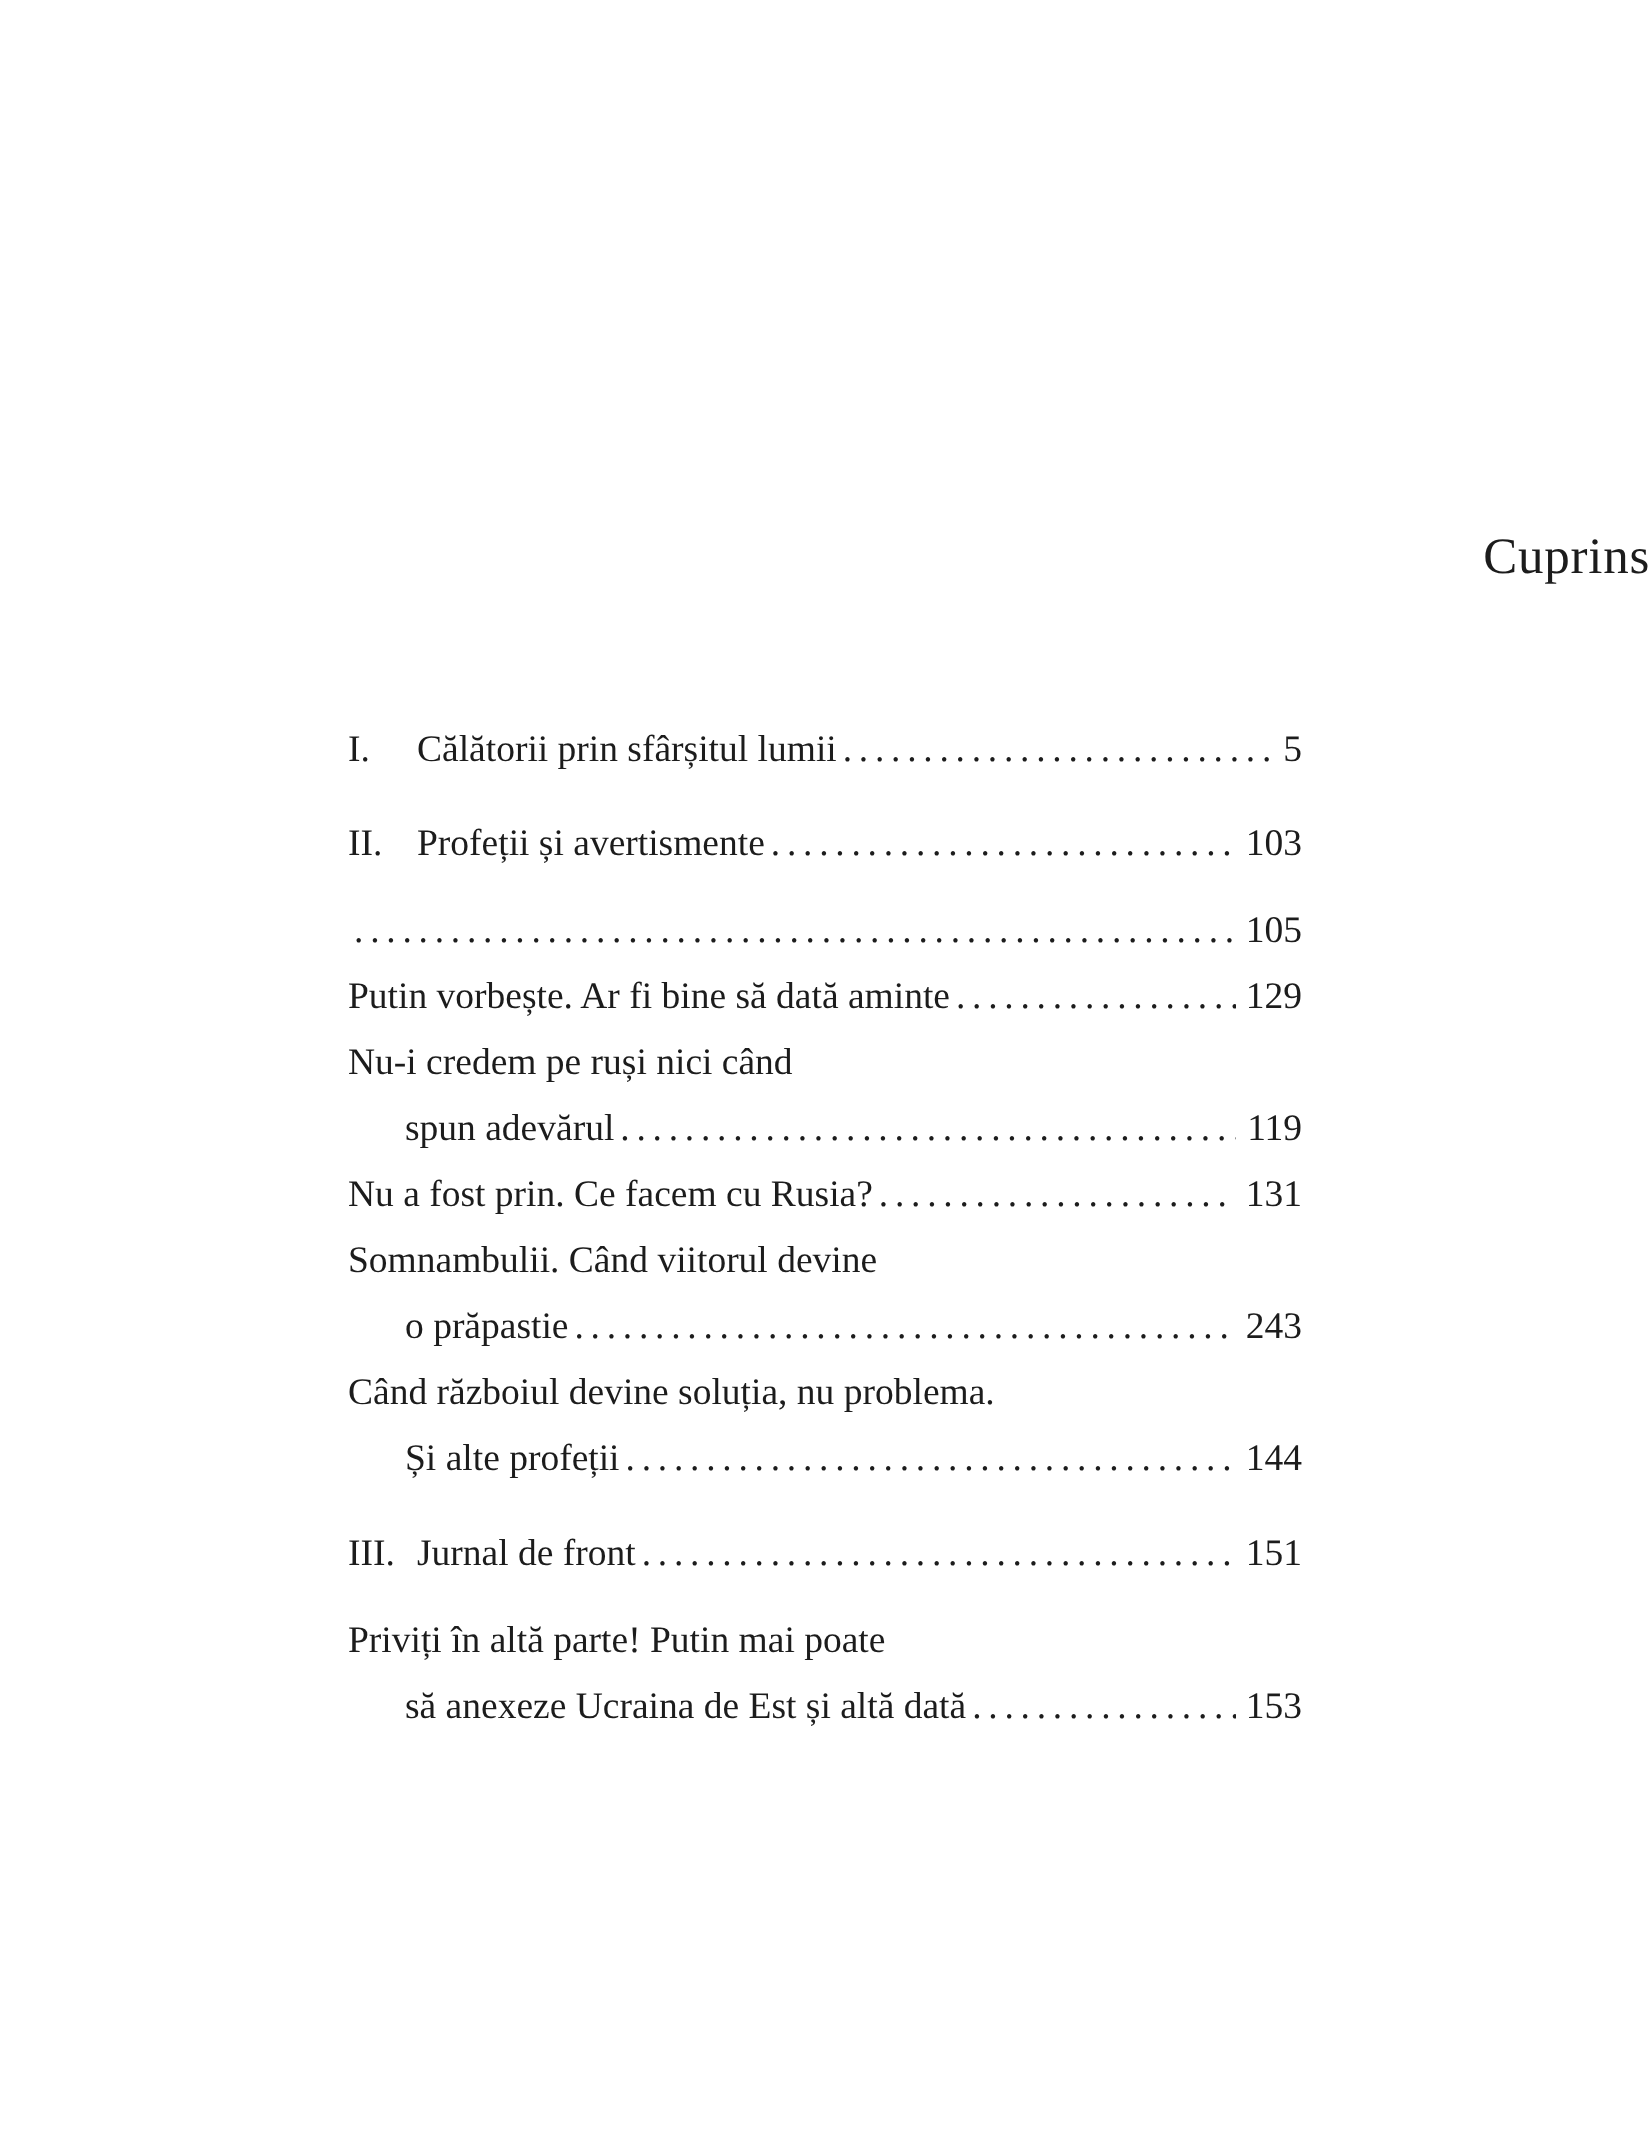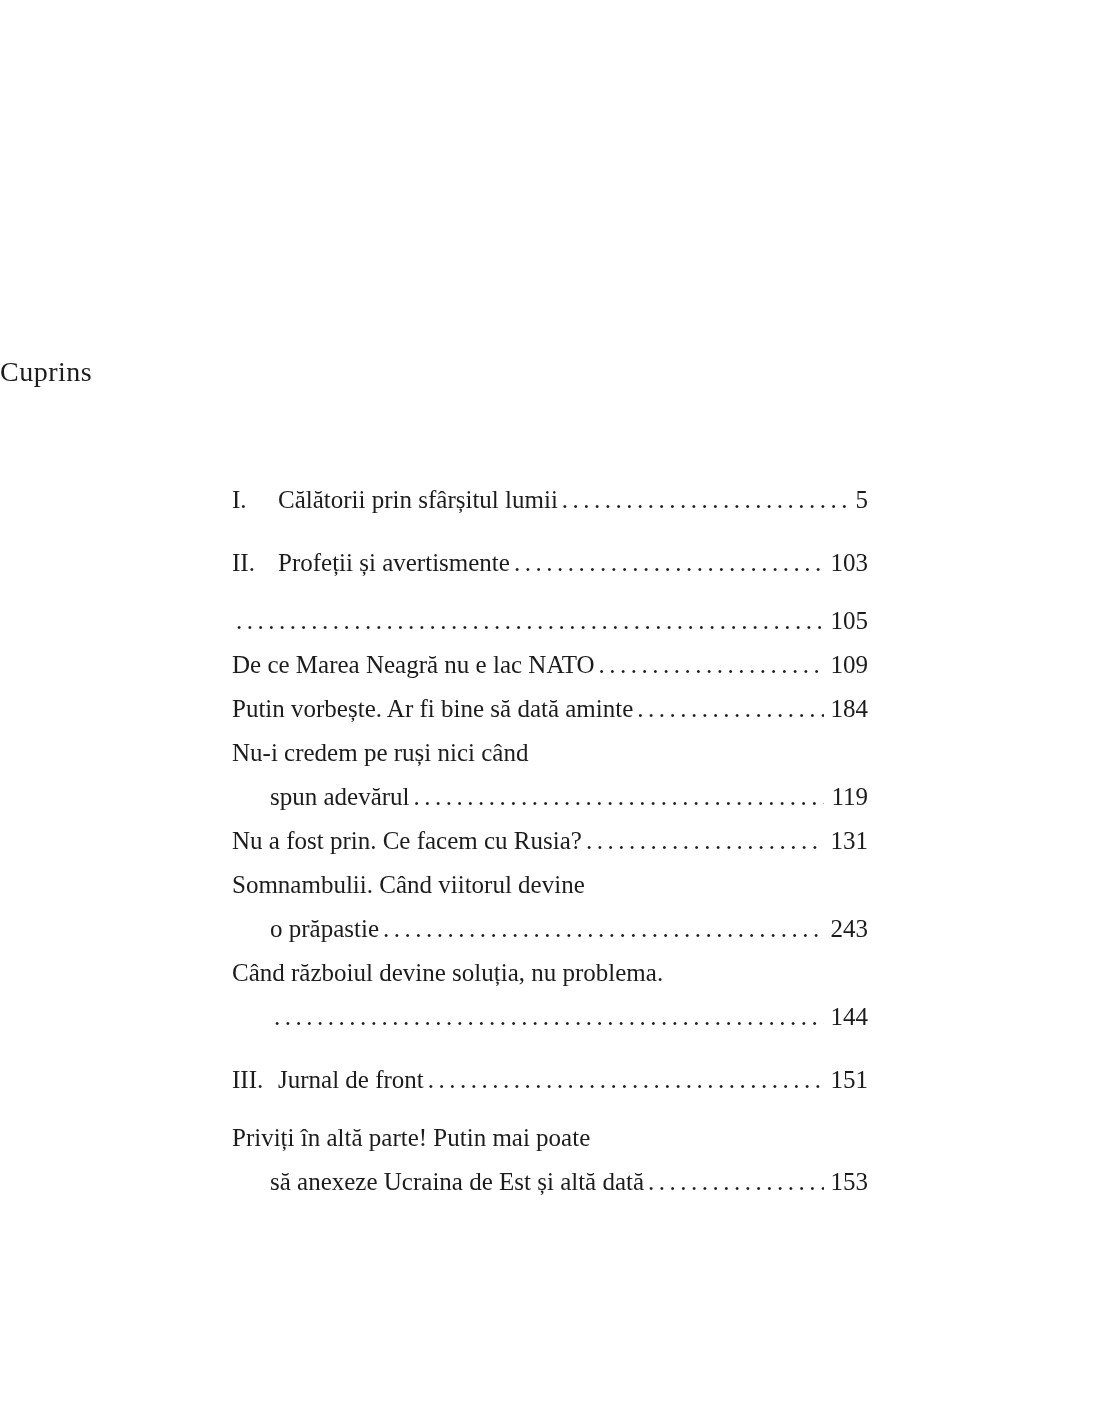--- a/index.html
+++ b/index.html
@@ -12,22 +12,22 @@
     width: 1100px;
     height: 1422px;
     background: #ffffff;
     overflow: hidden;
     font-family: "Liberation Serif", "DejaVu Serif", serif;
     color: #1c1c1c;
     box-sizing: border-box;
     padding-top: 348px;
   }
   .doc-title {
-    text-align: left;
-    font-size: 28px;
+    text-align: right;
+    font-size: 34px;
     line-height: 48px;
     font-weight: normal;
     letter-spacing: 0.5px;
     margin: 0;
   }
   .toc {
     width: 636px;
     margin: 82px auto 0 auto;
     font-size: 25px;
   }
@@ -88,28 +88,23 @@
         <span class="numeral">II.</span>
         <span class="text">Profeții și avertismente</span>
         <span class="leader"></span>
         <span class="pagenum">103</span>
       </div>
       <div class="row">
         <span class="leader"></span>
         <span class="pagenum">105</span>
       </div>
       <div class="row">
-        <span class="text">De ce Marea Neagră nu e lac NATO</span>
-        <span class="leader"></span>
-        <span class="pagenum">109</span>
-      </div>
-      <div class="row">
         <span class="text">Putin vorbește. Ar fi bine să dată aminte</span>
         <span class="leader"></span>
-        <span class="pagenum">184</span>
+        <span class="pagenum">129</span>
       </div>
       <div class="row">
         <span class="text">Nu-i credem pe ruși nici când</span>
       </div>
       <div class="row cont">
         <span class="text">spun adevărul</span>
         <span class="leader"></span>
         <span class="pagenum">119</span>
       </div>
       <div class="row">
@@ -122,20 +117,21 @@
       </div>
       <div class="row cont">
         <span class="text">o prăpastie</span>
         <span class="leader"></span>
         <span class="pagenum">243</span>
       </div>
       <div class="row">
         <span class="text">Când războiul devine soluția, nu problema.</span>
       </div>
       <div class="row cont">
+        <span class="text">Și alte profeții</span>
         <span class="leader"></span>
         <span class="pagenum">144</span>
       </div>
       <div class="row section">
         <span class="numeral">III.</span>
         <span class="text">Jurnal de front </span>
         <span class="leader"></span>
         <span class="pagenum">151</span>
       </div>
       <div class="row">

